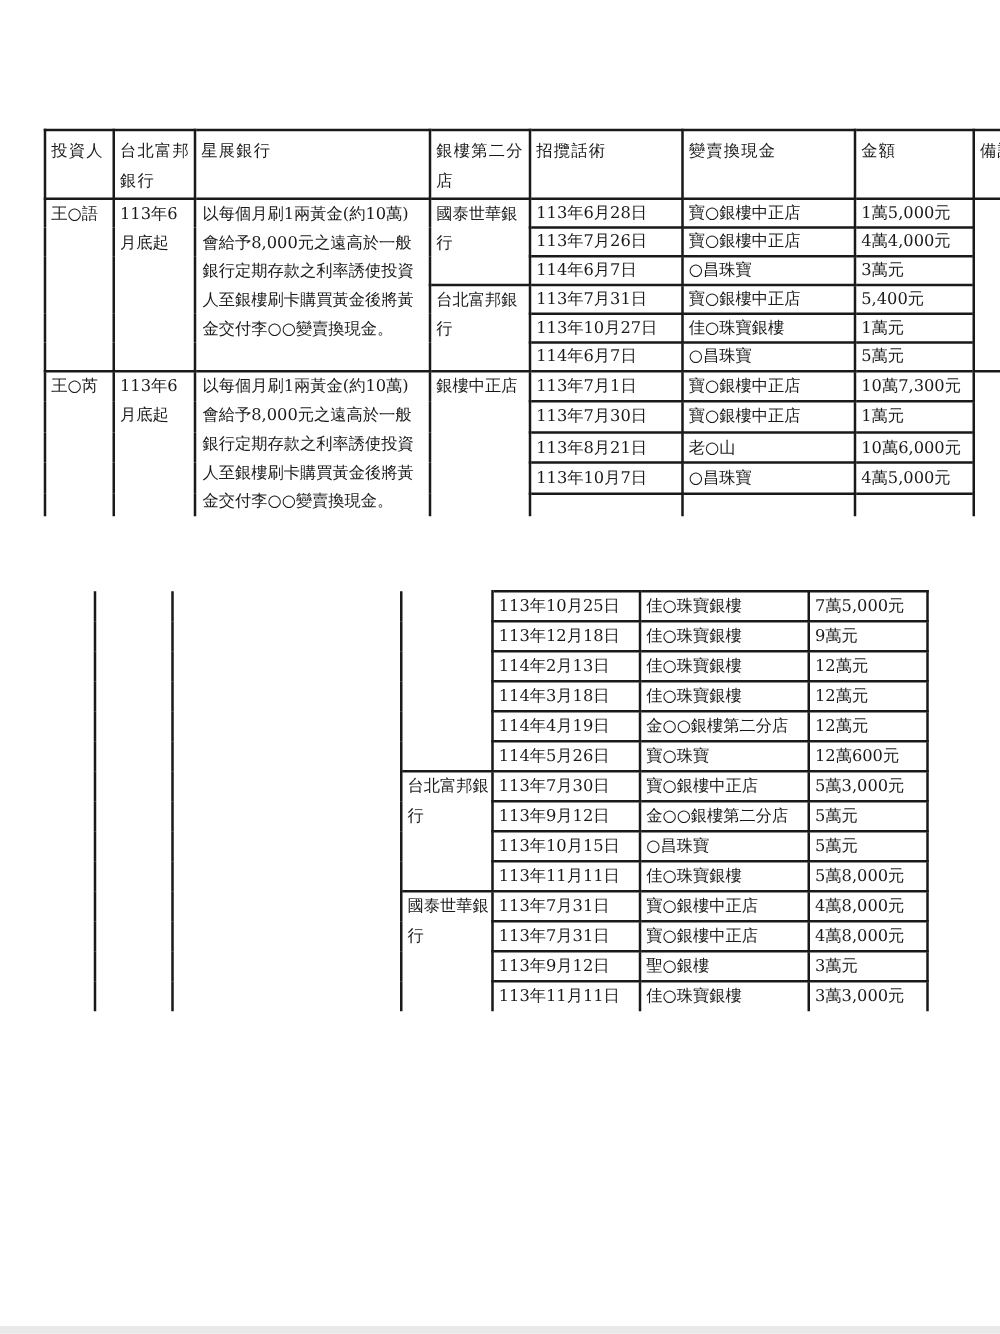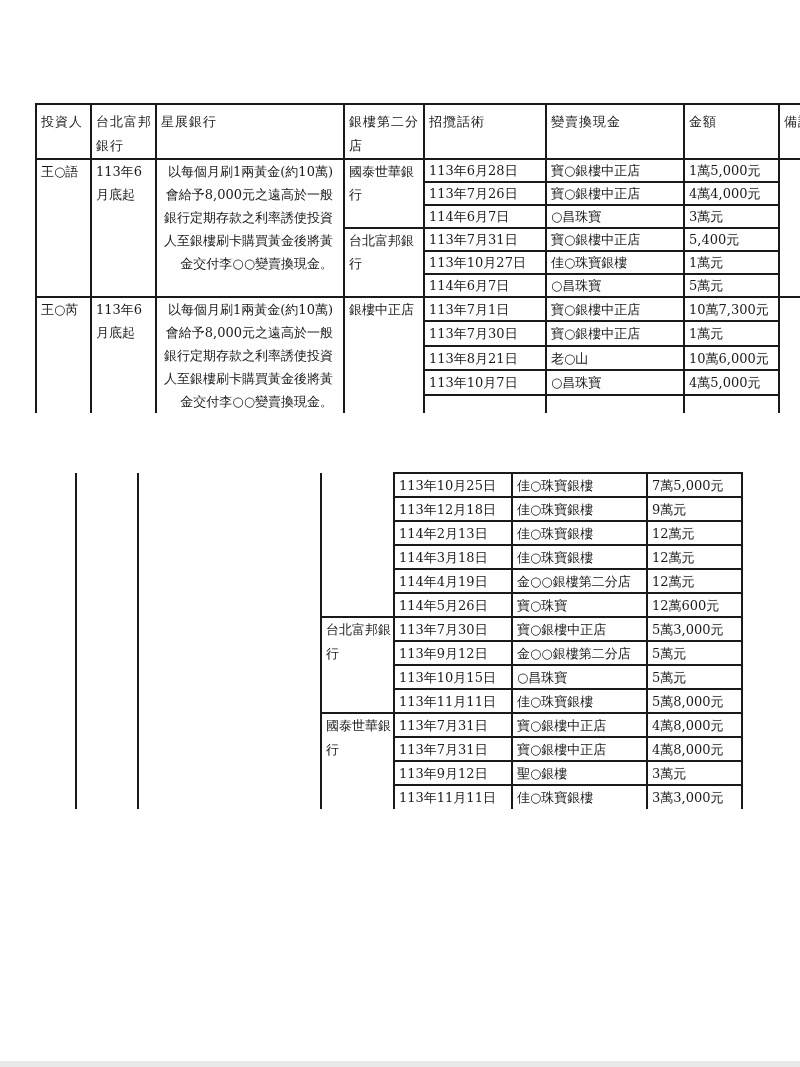--- a/index.html
+++ b/index.html
@@ -26,21 +26,21 @@
   }
   .p1 tbody tr { height: 23px; }
   .p2 tbody tr { height: 24px; }
   .p1 tr.cutrow { height: 17px; }
   .tbl td { vertical-align: middle; padding: 0 2px 0 4px; line-height: 15px; }
   td.name, td.period, td.script, td.bank, td.note {
     vertical-align: top; padding-top: 0;
   }
   .p1 td.name, .p1 td.period, .p1 td.bank { line-height: 23px; }
   .p2 td.bank { line-height: 24px; }
-  td.script { line-height: 23px; padding: 0 10px 0 5px; text-align: right; }
+  td.script { line-height: 23px; padding: 0 10px 0 5px; }
   td.period { padding-right: 4px; }
   
   .nb, tr.cutrow td { border-bottom: none !important; }
   
   .p2 td.ec { border: none; border-right: 2px solid #191919; }
   .p2 td.ebank { border-top: none; }
 </style>
 </head>
 <body>
 

